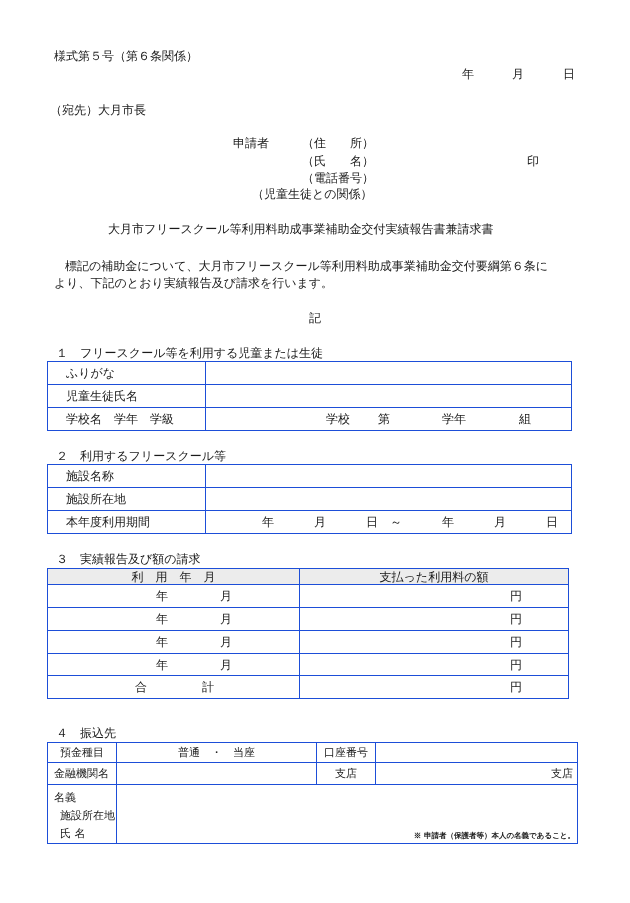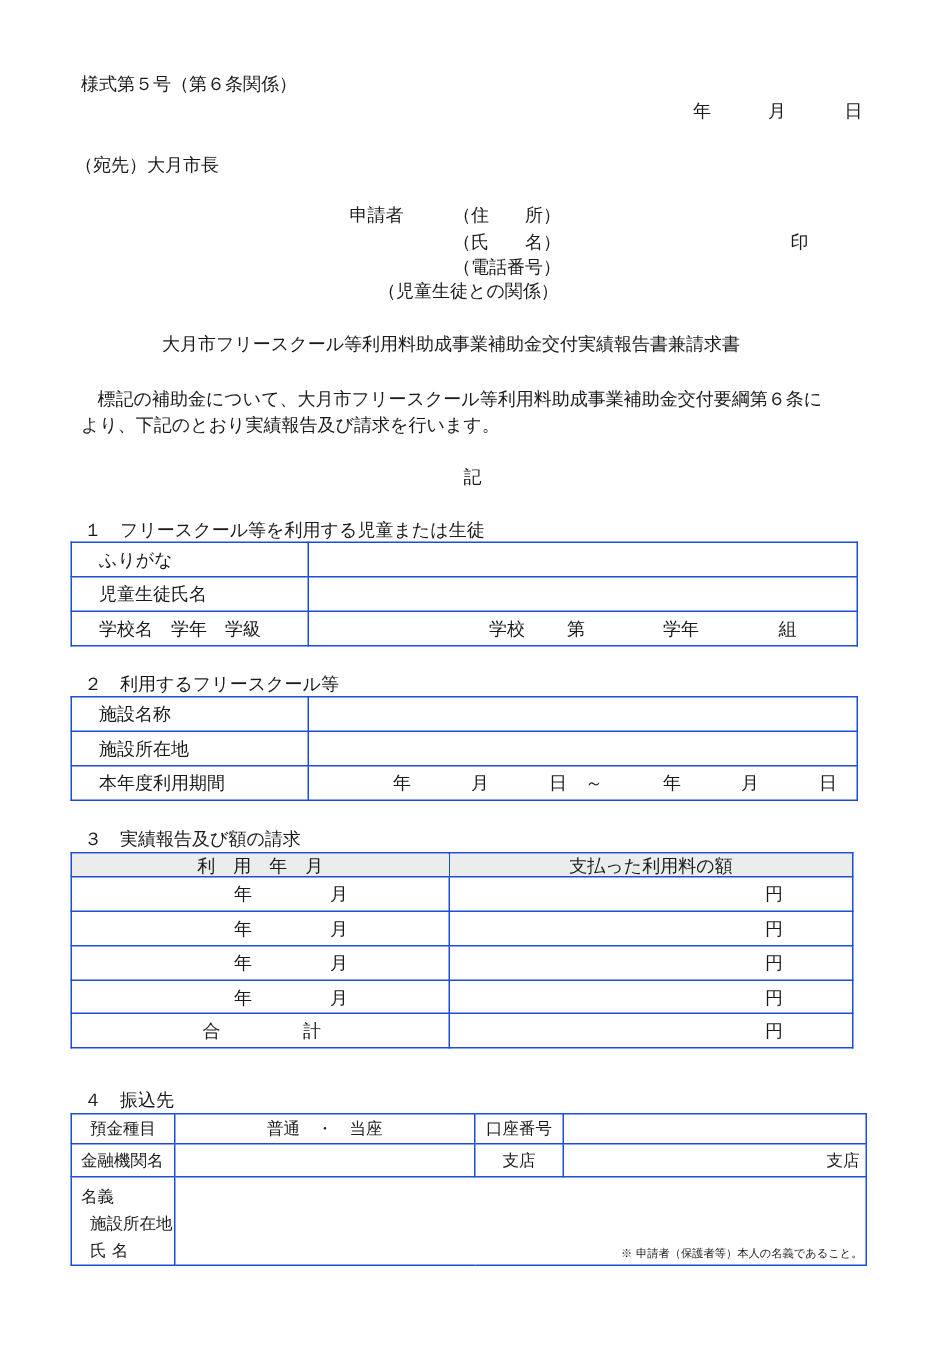--- a/index.html
+++ b/index.html
@@ -203,18 +203,18 @@
     <td></td>
     <td class="center" style="font-size:11px;">支店</td>
     <td style="text-align:right; padding-right:4px; font-size:11px;"><span>支店</span></td>
   </tr>
   <tr style="height:57px">
     <td style="vertical-align:top; font-size:11px; padding:4px 0 0 6px; line-height:18px;">
       <div>名義</div>
       <div style="padding-left:6px;">施設所在地</div>
       <div style="padding-left:6px;">氏 名</div>
     </td>
-    <td colspan="3" style="vertical-align:bottom;">
+    <td colspan="3" style="vertical-align:bottom;font-weight:bold;">
       <div style="text-align:right; padding:0 2px 4px 0;" class="t8">※ 申請者（保護者等）本人の名義であること。</div>
     </td>
   </tr>
 </tbody>
   </table>
 
 </body></html>

